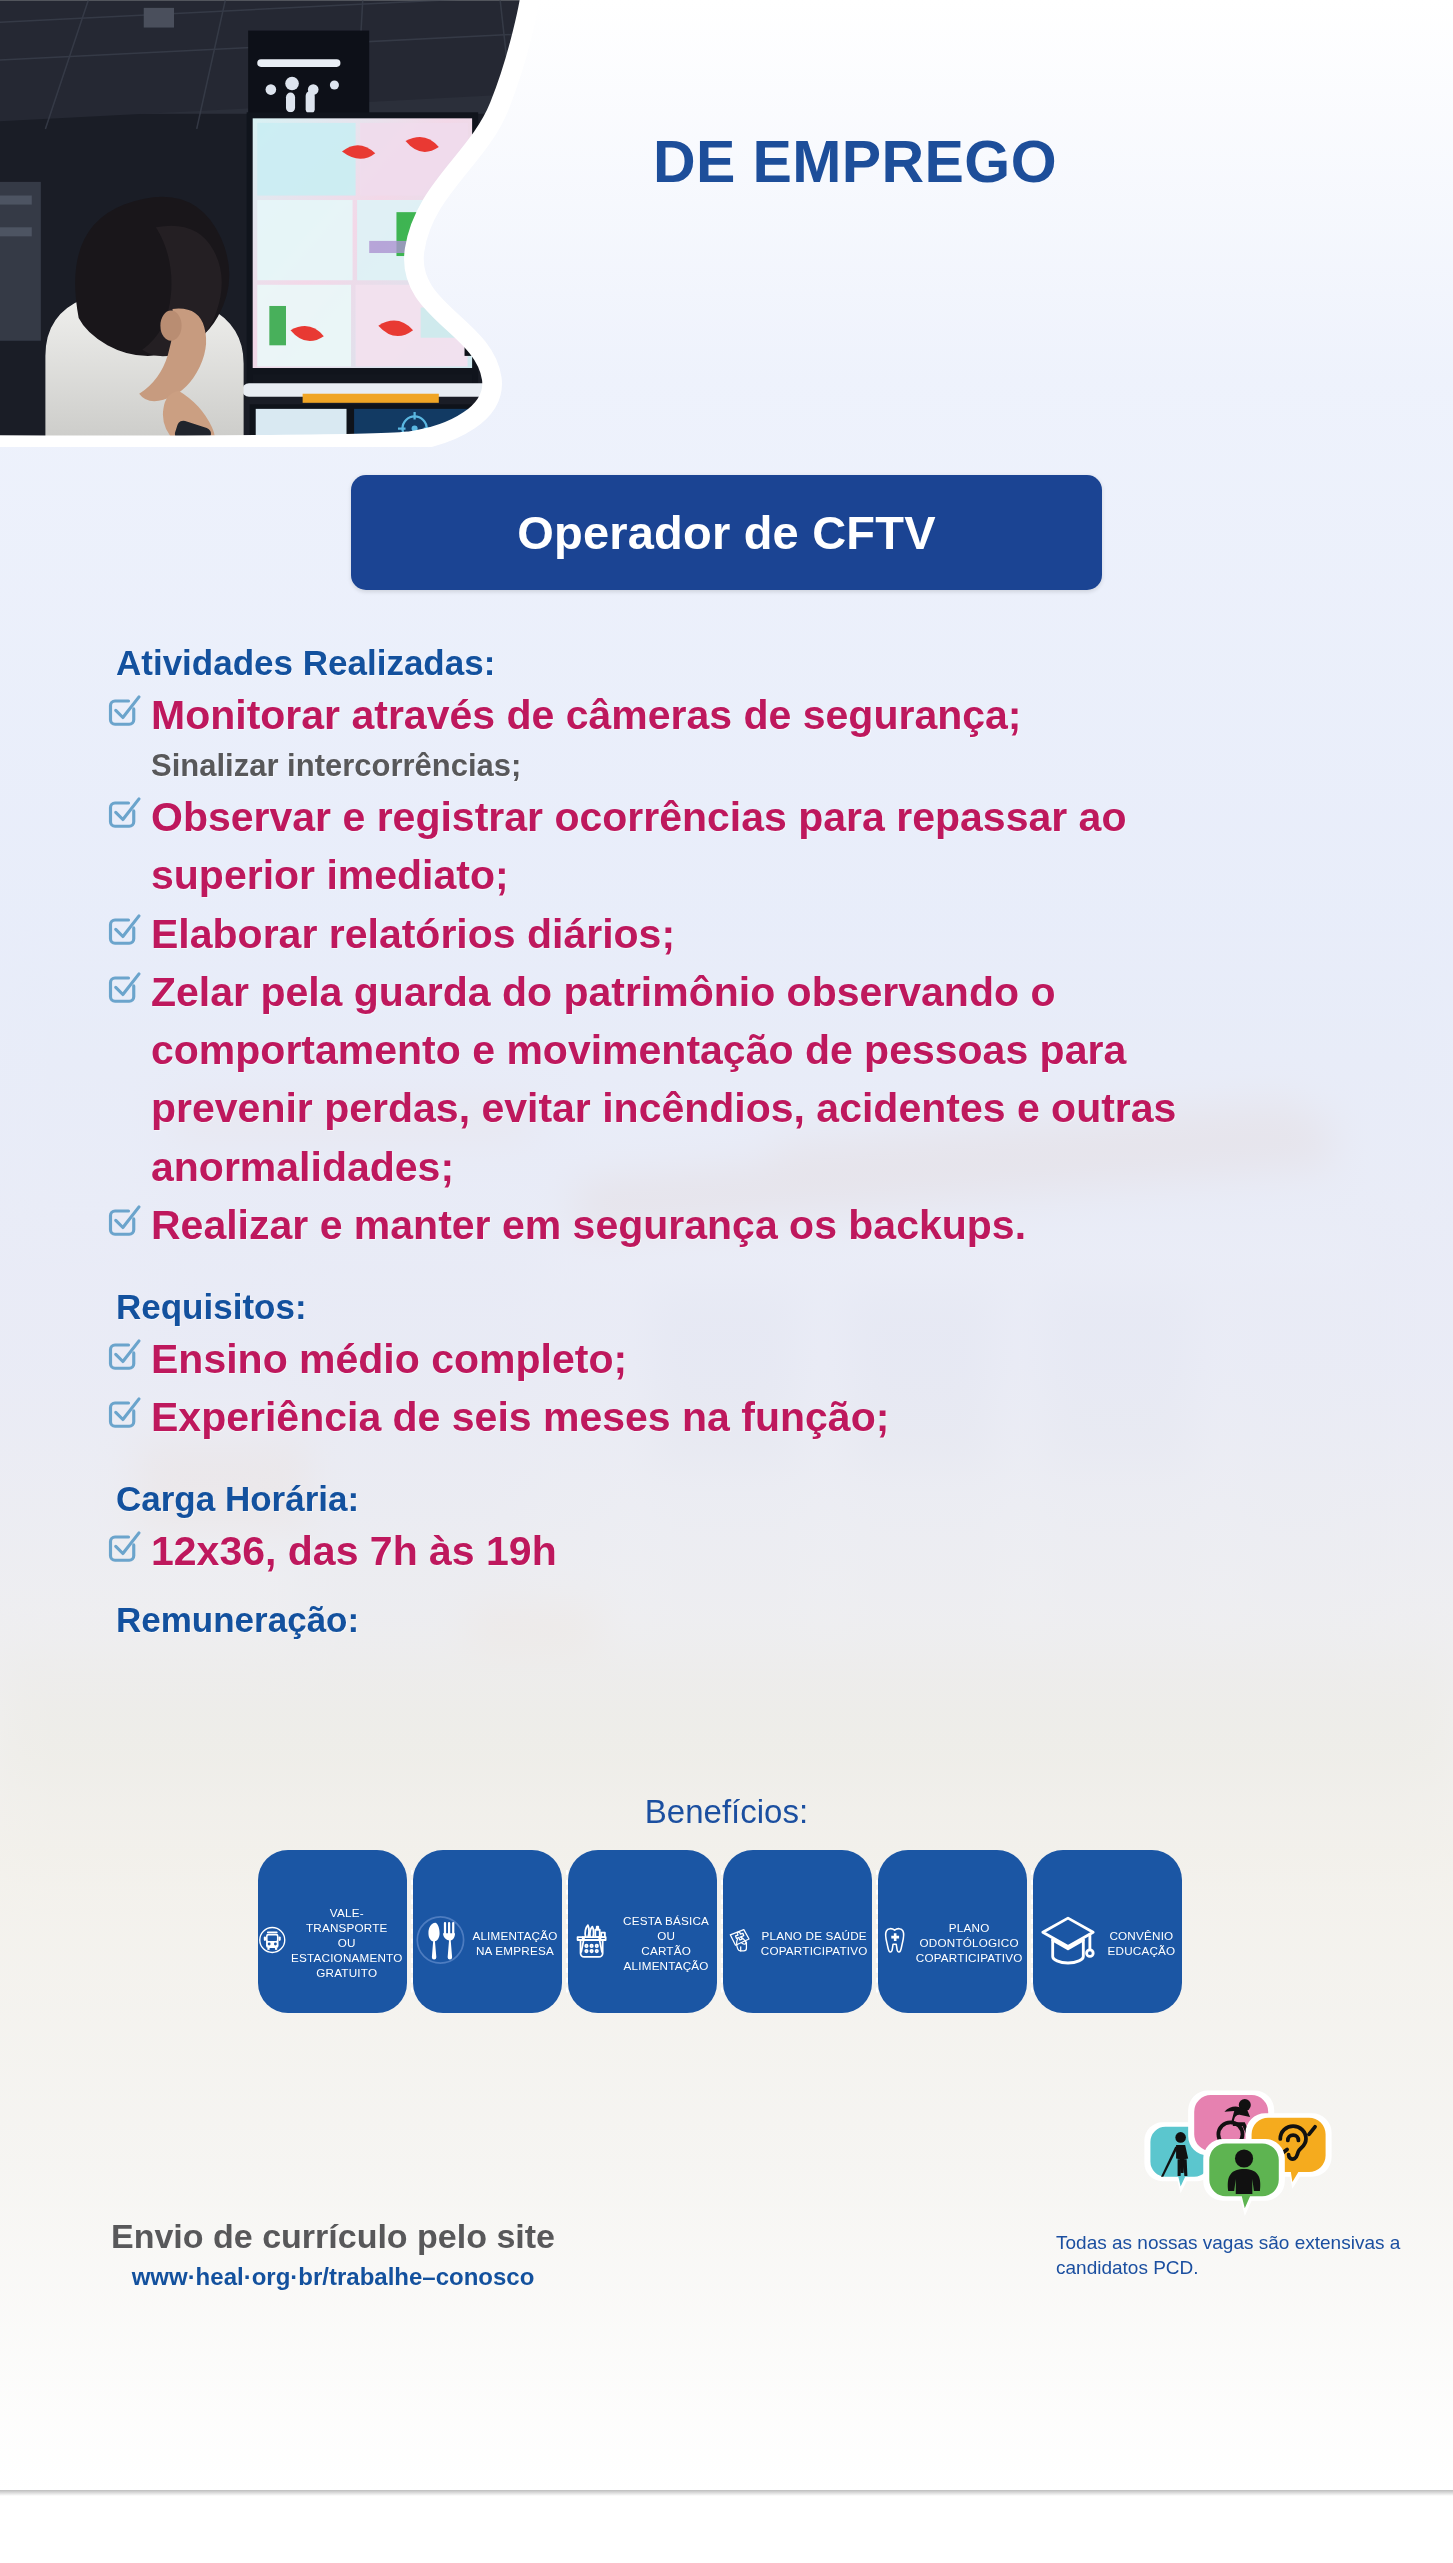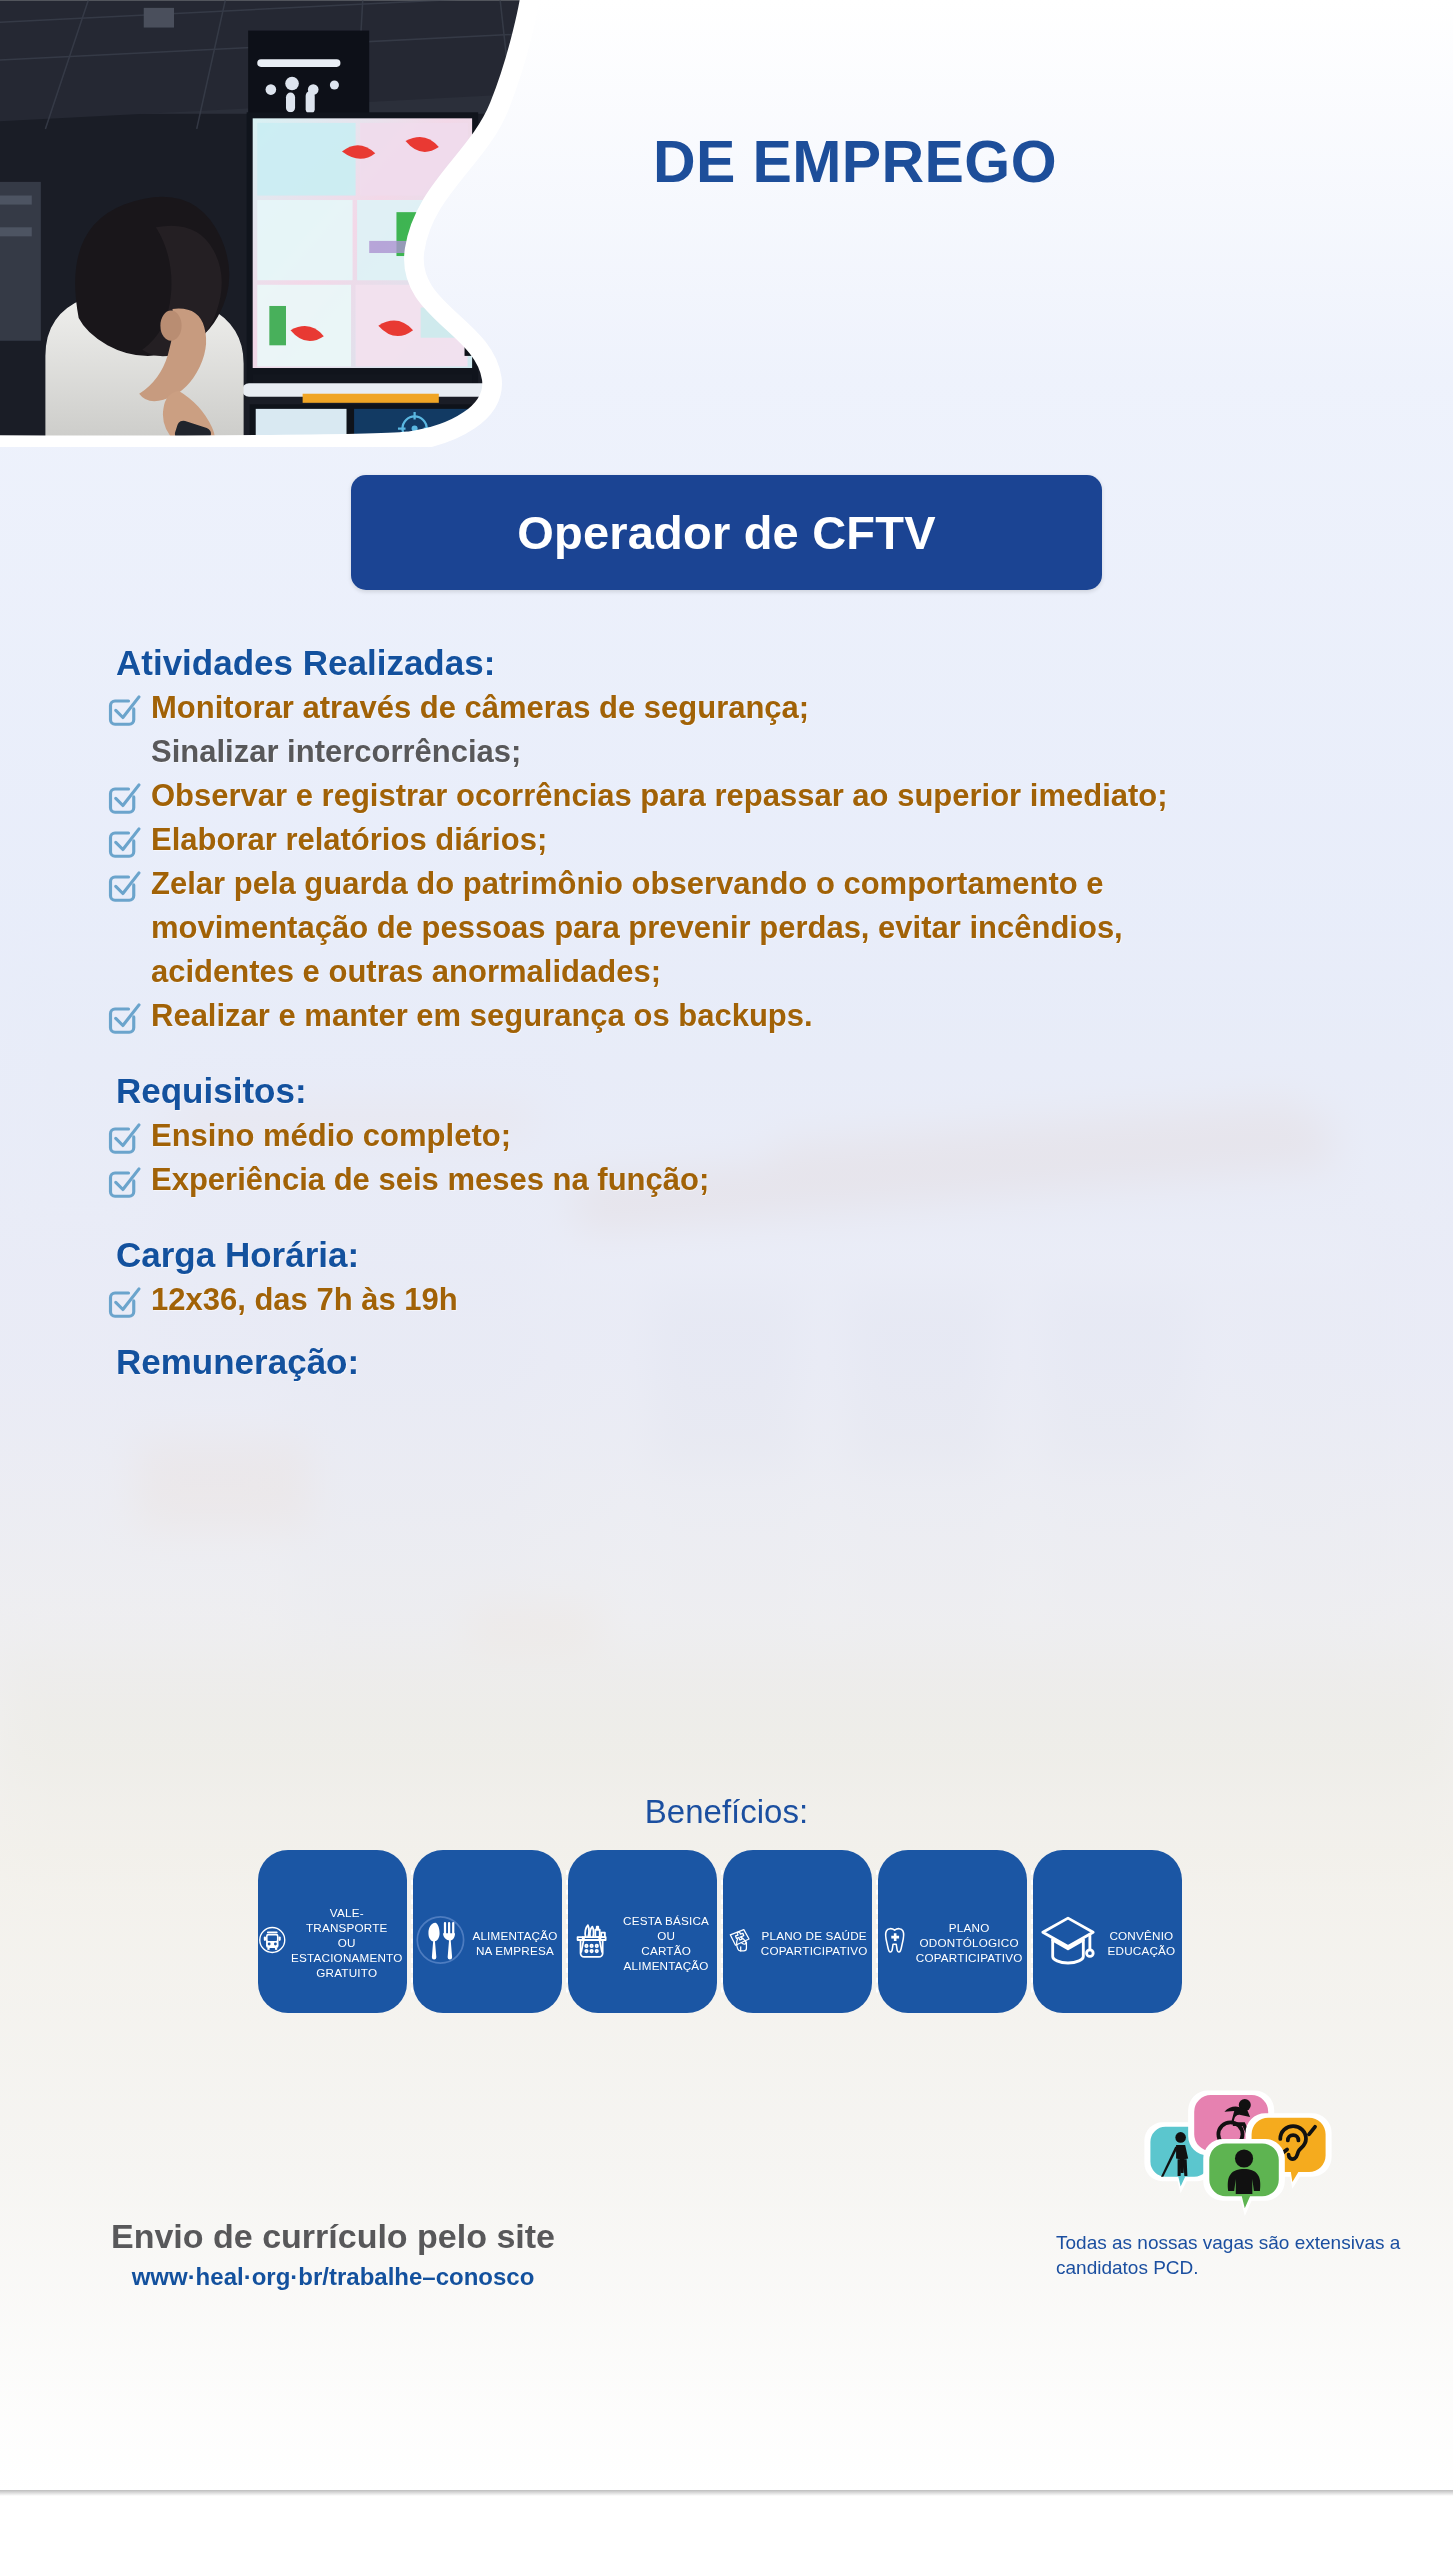--- a/index.html
+++ b/index.html
@@ -94,21 +94,21 @@
   .sec-head{
     color:#13519e;font-size:35px;font-weight:700;
     margin:0 0 3px 83px;
     text-shadow:0.8px 0.8px 0 rgba(255,255,255,.55);
   }
   .li{
     display:flex;align-items:flex-start;gap:9px;
     margin:0 0 0 73px;padding:0;
   }
   .li .txt{
-    color:#a16207;font-size:31px;font-weight:700;line-height:1.42;
+    color:#be185d;font-size:41px;font-weight:700;line-height:1.42;
     max-width:1257px;text-shadow:0.8px 0.8px 0 rgba(255,255,255,.5);
   }
   .plain{
     color:#58585a;font-size:31px;font-weight:700;line-height:1.42;
     margin-left:118px;text-shadow:0.8px 0.8px 0 rgba(255,255,255,.5);
   }
   .chk{flex:0 0 auto;width:36px;height:36px;margin-top:6px;}
   .gap-s{height:19.7px;}
   .gap-m{height:33px;}
 

